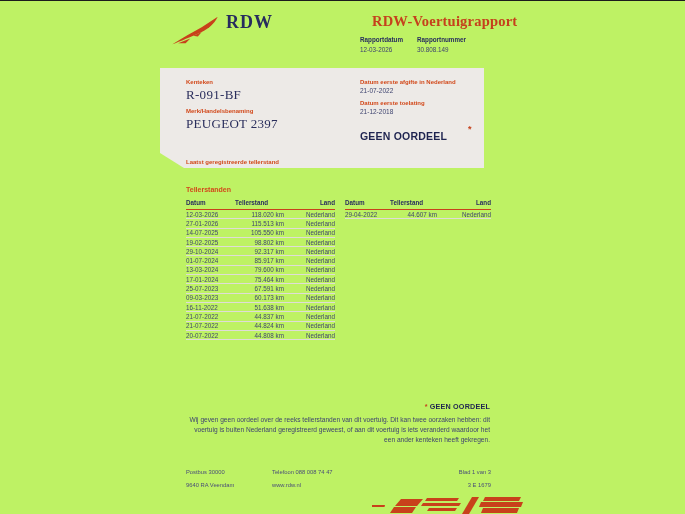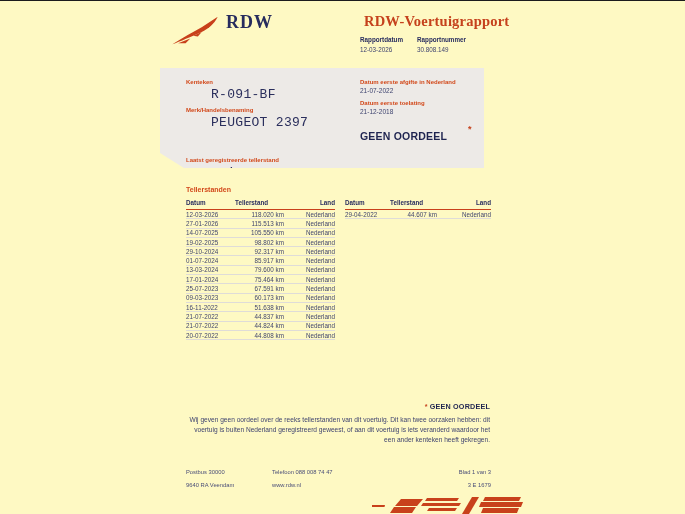--- a/index.html
+++ b/index.html
@@ -1,51 +1,51 @@
 <!DOCTYPE html>
 <html><head>
 <meta charset="utf-8">
 <style>
   * { margin:0; padding:0; box-sizing:border-box; }
   html,body { background:#ffffff; }
   body { font-family:"Liberation Sans", sans-serif; }
   .page {
-    position:relative; width:685px; height:514px; background:#fef9c3;
+    position:relative; width:685px; height:514px; background:#bef264;
     overflow:hidden; color:#272c5e;
   }
   .topline { position:absolute; top:0; left:0; width:685px; height:1px; background:#1c1c1c; }
 
   
   .logo { position:absolute; left:170px; top:13px; display:flex; align-items:flex-start; }
   .logo svg { width:52px; height:34px; display:block; }
   .logo-text {
     font-family:"Liberation Serif", serif; font-weight:600; font-size:18px;
     color:#272c5e; letter-spacing:1px; margin-left:4px; margin-top:-1px;
   }
   .doc-title {
-    position:absolute; left:364px; top:13px;
+    position:absolute; left:372px; top:13px;
     font-family:"Liberation Serif", serif; font-weight:700; font-size:14.5px;
     color:#c5411c; letter-spacing:0.2px;
   }
   .report-meta { position:absolute; left:360px; top:36px; display:flex; gap:14px; }
   .meta-label { font-size:6.3px; font-weight:700; color:#272c5e; }
   .meta-value { font-size:6.3px; color:#3f4470; margin-top:3px; }
 
   
   .summary {
     position:absolute; left:160px; top:68px; width:324px; height:100px;
     background:#edeae7;
     clip-path: polygon(0 0, 100% 0, 100% 100%, 24px 100%, 0 calc(100% - 15px));
   }
   .sum-left { position:absolute; left:26px; top:11px; width:160px; }
   .sum-right { position:absolute; left:200px; top:11px; width:118px; }
   .olabel { font-size:6px; font-weight:700; color:#d2491b; margin-bottom:2px; }
   .big-serif {
-    font-family:Liberation Mono, monospace; font-size:13px; color:#2a2e5c;
-    margin-bottom:5px; letter-spacing:0.3px;margin-left:25px;
+    font-family:Liberation Serif, serif; font-size:13px; color:#2a2e5c;
+    margin-bottom:5px; letter-spacing:0.3px;
   }
   .mid-serif {
     font-family:"Liberation Serif", serif; font-size:12px; color:#2a2e5c;
     letter-spacing:0.3px;
   }
   .sum-gap { height:22px; }
   .svalue { font-size:6.5px; color:#3f4470; margin-bottom:6px; }
   .oordeel-line { margin-top:11px; position:relative; width:130px; }
   .oordeel {
     font-size:10.5px; font-weight:700; color:#1f2450; letter-spacing:0.2px;

